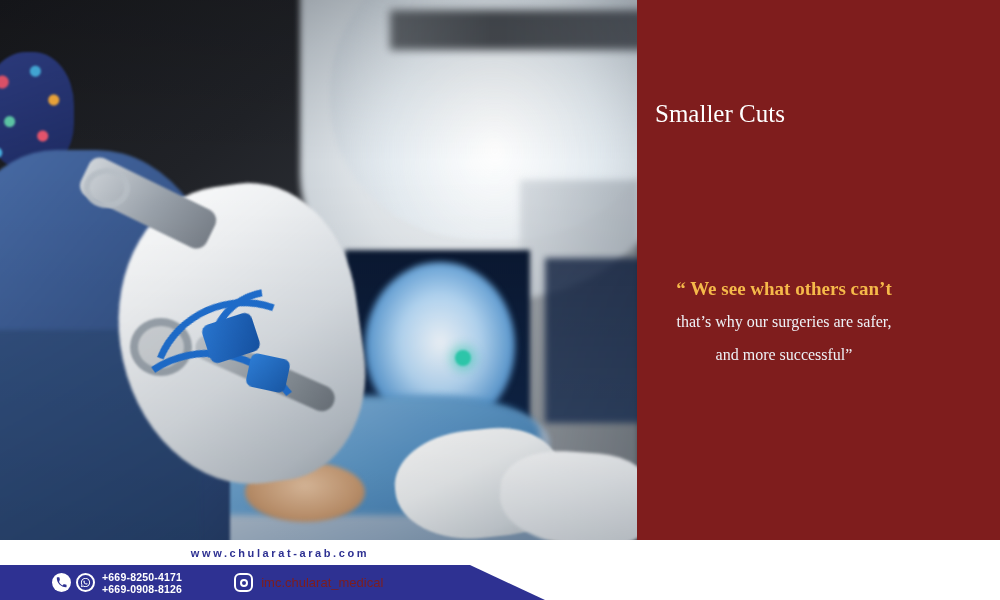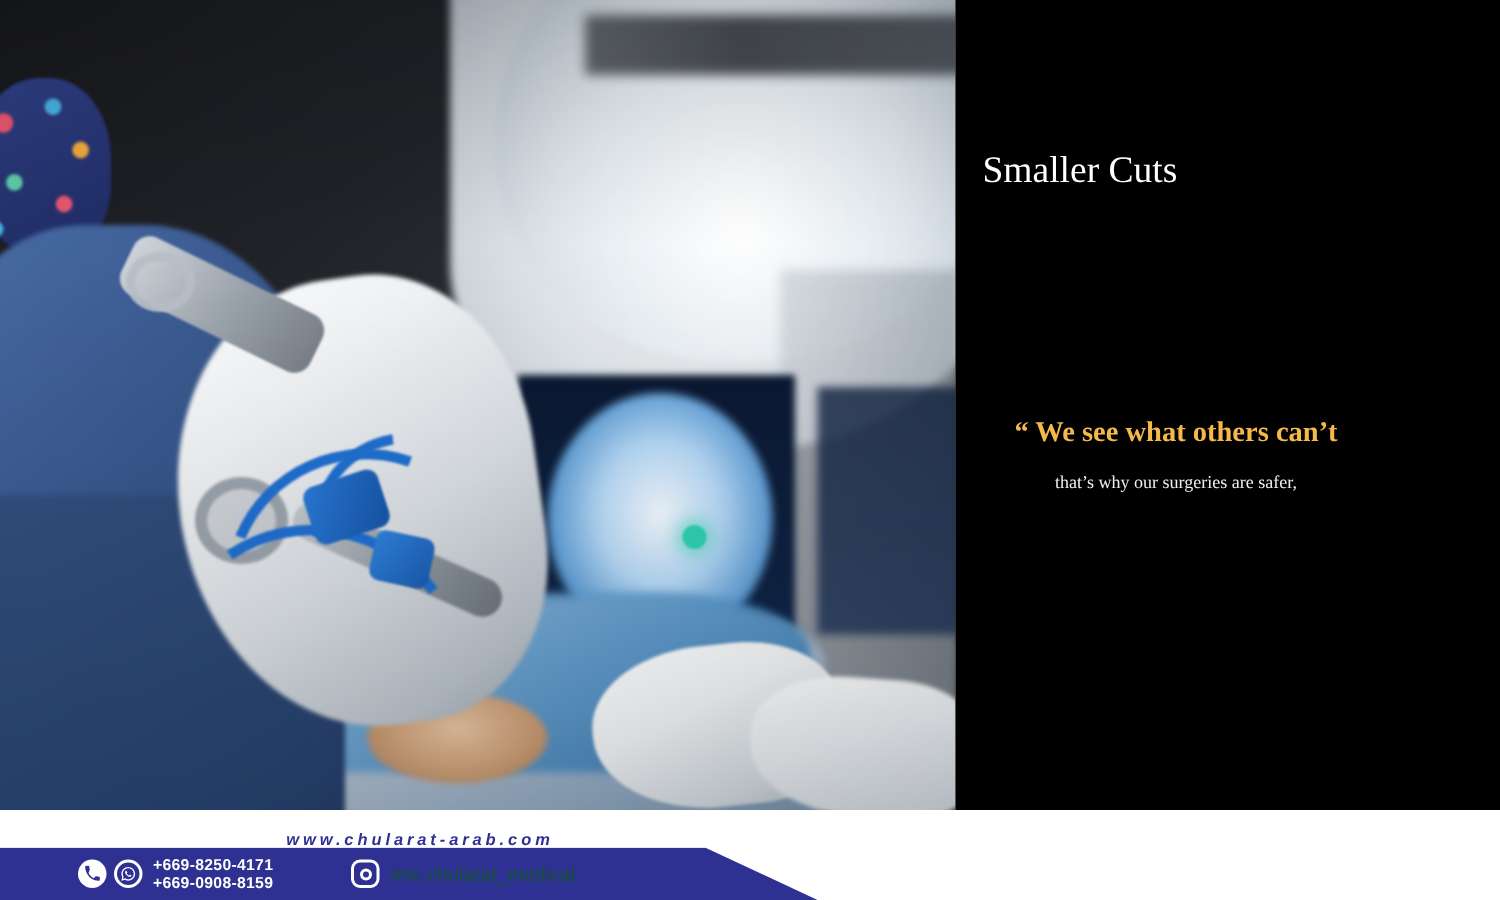--- a/index.html
+++ b/index.html
@@ -181,49 +181,49 @@
   }
   .photo-grain {
     position:absolute; inset:0;
     background:linear-gradient(180deg,rgba(0,0,0,.12),rgba(0,0,0,0) 30%,rgba(0,0,0,.10));
     pointer-events:none;
   }
 
   
   .panel {
     position:absolute; left:637px; top:0; width:363px; height:540px;
-    background:#000000;
+    background:#7f1d1d;
   }
   .headline { position:absolute; left:18px; top:92px; width:345px; }
   .hl-line {
     color:#ffffff; font-size:25px; line-height:44px;
     font-family:"Liberation Serif", serif; white-space:nowrap;
   }
   .powered {
     margin-top:6px; font-size:20px; font-weight:bold; color:#ffffff;
     white-space:nowrap;
   }
   .powered .accent { color:#f5b94a; }
 
   .quote { position:absolute; left:0; top:276px; width:294px; text-align:center; }
   .q-main {
     color:#f5b94a; font-size:19px; font-weight:bold; line-height:26px;
     white-space:nowrap;
   }
   .q-mark { color:#f5b94a; font-size:19px; font-weight:bold; }
   .q-sub {
-    color:#eef1f6; font-size:12px; line-height:27px; margin-top:6px;
+    color:#eef1f6; font-size:16px; line-height:27px; margin-top:6px;
   }
 
   
   .footer { position:absolute; left:0; top:540px; width:1000px; height:60px; background:#ffffff; }
 
   .url-band {
     position:absolute; left:0; top:0; width:560px; height:26px;
-    display:flex; align-items:flex-end; justify-content:center;font-style:italic;
+    display:flex; align-items:center; justify-content:center;
   }
   .url-text {
     color:#2e3192; font-size:11px; font-weight:bold; letter-spacing:2.6px;
     font-family:"Liberation Sans", sans-serif;
   }
 
   .bar {
     position:absolute; left:0; top:25px; width:560px; height:35px;
     background:#2e3192;
     clip-path:polygon(0 0, 470px 0, 545px 100%, 0 100%);
@@ -247,21 +247,21 @@
     line-height:12px; font-family:"Liberation Sans", sans-serif;
     letter-spacing:.2px;
   }
   .insta-group { display:flex; align-items:center; margin-left:52px; }
   .ic-ig {
     width:19px; height:19px; border:2px solid #fff; border-radius:6px;
     display:inline-flex; align-items:center; justify-content:center;
   }
   .ic-ig .ig-dot { width:8px; height:8px; border:2px solid #fff; border-radius:50%; }
   .insta-text {
-    margin-left:8px; color:#14532d; font-size:13px;
+    margin-left:8px; color:#7f1d1d; font-size:13px;
     font-family:"Liberation Sans", sans-serif;
   }
 </style>
 </head>
 <body>
 
 <div id="canvas">
 
   <div class="photo">
     <div class="ph-layer ph-dark"></div>
@@ -298,20 +298,21 @@
 
   <div class="panel">
 
     <div class="headline">
       <div class="hl-line">Smaller Cuts</div>
     </div>
 
     <div class="quote">
       <div class="q-main"><span class="q-mark">“</span> <span>We see what others can’t</span></div>
       <div class="q-sub">that’s why our surgeries are safer,</div>
+      <div class="q-sub">and more successful”</div>
     </div>
   </div>
 
   <div class="footer">
 
     <div class="url-band">
       <span class="url-text">www.chularat-arab.com</span>
     </div>
 
     <div class="bar"></div>
@@ -323,21 +324,21 @@
               <path d="M6.6 10.8c1.8 3.5 4.1 5.8 7.6 7.6l2.5-2.5c.4-.4.9-.5 1.3-.3 1.2.4 2.4.6 3.7.6.7 0 1.3.6 1.3 1.3V21c0 .7-.6 1.3-1.3 1.3C10.9 22.3 1.7 13.1 1.7 1.8 1.7 1.1 2.3.5 3 .5h3.5c.7 0 1.3.6 1.3 1.3 0 1.3.2 2.5.6 3.7.1.4 0 .9-.3 1.3L6.6 10.8z"></path>
             </svg>
         </span>
         <span class="ic ic-wa" style="margin-left:5px;">
           <svg viewBox="0 0 24 24">
               <path d="M12 2C6.5 2 2 6.5 2 12c0 1.8.5 3.4 1.3 4.9L2 22l5.3-1.3C8.7 21.5 10.3 22 12 22c5.5 0 10-4.5 10-10S17.5 2 12 2zm0 18c-1.5 0-2.9-.4-4.1-1.1l-.3-.2-3.1.8.8-3-.2-.3C4.4 15 4 13.5 4 12c0-4.4 3.6-8 8-8s8 3.6 8 8-3.6 8-8 8zm4.4-5.8c-.2-.1-1.4-.7-1.6-.8-.2-.1-.4-.1-.5.1-.2.2-.6.8-.7.9-.1.2-.3.2-.5.1-.2-.1-1-.4-1.9-1.2-.7-.6-1.2-1.4-1.3-1.6-.1-.2 0-.4.1-.5l.4-.4c.1-.1.2-.3.2-.4 0-.2 0-.3-.1-.4-.1-.1-.5-1.3-.7-1.8-.2-.4-.4-.4-.5-.4h-.5c-.2 0-.4.1-.6.3-.2.2-.8.8-.8 1.9s.8 2.2.9 2.4c.1.2 1.6 2.5 3.9 3.5.5.2 1 .4 1.3.5.5.2 1 .1 1.4.1.4-.1 1.4-.6 1.6-1.1.2-.5.2-1 .1-1.1-.1-.1-.2-.2-.4-.3z"></path>
             </svg>
         </span>
         <span class="phones">
           <span>+669-8250-4171</span><br>
-          <span>+669-0908-8159</span>
+          <span>+669-0908-8126</span>
         </span>
       </div>
 
       <div class="insta-group">
         <span class="ic-ig">
             <span class="ig-dot"></span>
           </span>
         <span class="insta-text">imc.chularat_medical</span>
       </div>
     </div>

